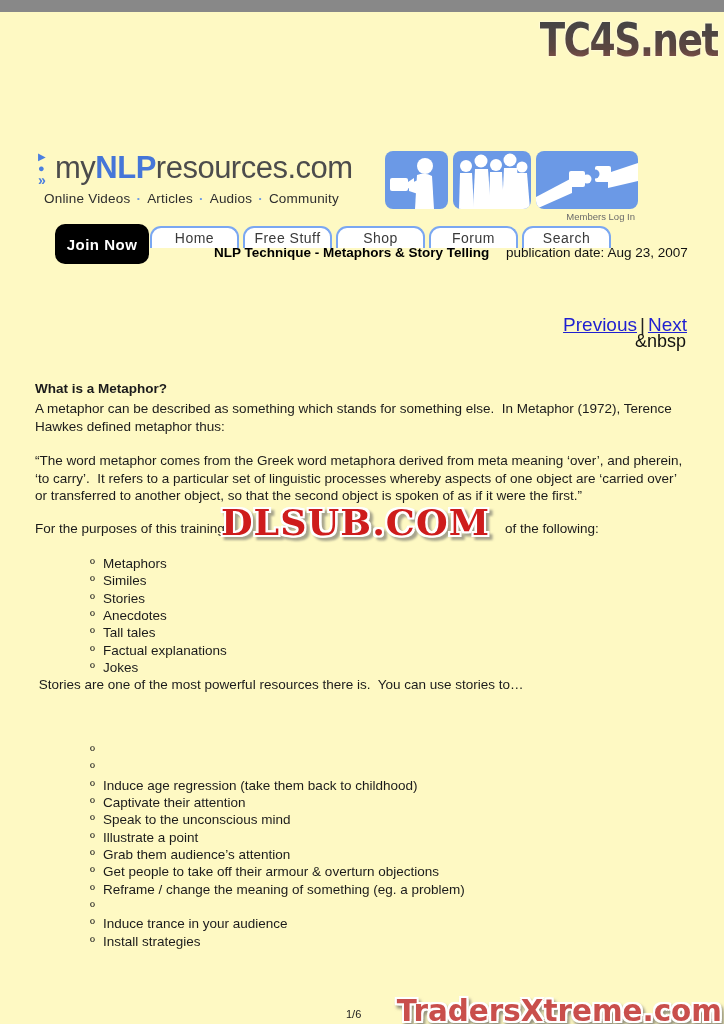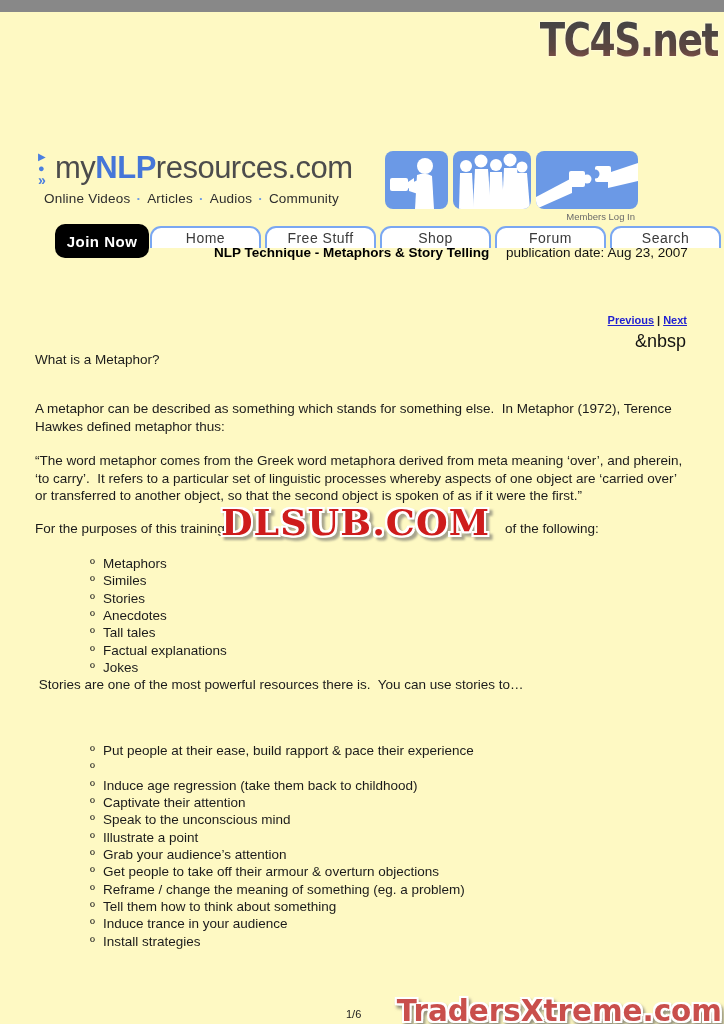--- a/index.html
+++ b/index.html
@@ -50,44 +50,44 @@
   .tagline { position:absolute; left:44px; top:179px; font-size:13.5px; color:#2e2e2e; letter-spacing:0.2px; white-space:nowrap; }
   .tagline span + span::before { content:"\00B7"; color:#6b99e6; font-weight:bold; margin:0 6px; }
 
   .banners { position:absolute; left:385px; top:139px; display:flex; gap:5px; }
   .banner { background:#6b99e6; border-radius:8px; height:58px; overflow:hidden; }
   .banner svg { display:block; }
   .members { position:absolute; left:445px; top:199px; width:190px; text-align:right; font-size:9.5px; color:#6a6a6a; }
 
   
   .join {
-    position:absolute; left:55px; top:212px; width:94px; height:34px;
+    position:absolute; left:55px; top:212px; width:94px; height:40px;
     background:#000; color:#fff; border-radius:10px;
     font-weight:bold; font-size:15px; letter-spacing:0.5px;
     display:flex; align-items:center; justify-content:center; cursor:pointer;
   }
   .tabs { position:absolute; left:150px; top:214px; display:flex; gap:4px; }
   .tab {
-    width:111px; height:22px; background:#fff; color:#3a3a3a;
+    width:89px; height:22px; background:#fff; color:#3a3a3a;
     border:2px solid #7aa7f2; border-bottom:none; border-radius:11px 11px 0 0;
     font-size:14px; letter-spacing:0.5px;
     display:flex; align-items:center; justify-content:center; cursor:pointer;
   }
 
   
   .title-row { position:absolute; left:214px; top:233px; font-size:13.5px; white-space:nowrap; }
   .title-row .t { font-weight:bold; color:#000; }
   .title-row .d { margin-left:13px; color:#111; }
 
-  .pager { position:absolute; top:302px; right:37px; font-size:11px;font-weight:bold; }
+  .pager { position:absolute; top:302px; right:37px; font-size:19px; }
   .pager a { color:#1f1fd1; text-decoration:underline; cursor:pointer; }
   .pager .sep { color:#222; margin:0 3px; }
   .stray { position:absolute; top:319px; right:38px; font-size:18px; color:#111; }
 
-  .heading { position:absolute; left:35px; top:340px; font-size:13.5px; font-weight:normal; }
+  .heading { position:absolute; left:35px; top:369px; font-size:13.5px; font-weight:bold; }
   .para { position:absolute; left:35px; width:656px; font-size:13.5px; line-height:17.6px; white-space:pre-wrap; }
   #para-intro { top:388px; }
   #para-quote { top:440px; }
   #para-stories { top:664px; }
   .frag-left  { position:absolute; left:35px;  top:509px; font-size:13.5px; }
   .frag-right { position:absolute; left:505px; top:509px; font-size:13.5px; }
 
   .blist { position:absolute; left:90px; list-style:none; font-size:13.5px; }
   .blist li { height:17.35px; display:flex; align-items:baseline; }
   .blist .b { width:13px; flex:none; }
@@ -212,21 +212,20 @@
         <span class="b">º</span>
         <span>Jokes</span>
       </li>
     </ul>
 
   <div class="para" id="para-stories"> Stories are one of the most powerful resources there is.  You can use stories to…</div>
 
   <ul class="blist" id="list-uses">
       <li>
         <span class="b">º</span>
-        <span>Put people at their ease, build rapport &amp; pace their experience</span>
       </li>
       <li>
         <span class="b">º</span>
       </li>
       <li>
         <span class="b">º</span>
         <span>Induce age regression (take them back to childhood)</span>
       </li>
       <li>
         <span class="b">º</span>
@@ -235,33 +234,32 @@
       <li>
         <span class="b">º</span>
         <span>Speak to the unconscious mind</span>
       </li>
       <li>
         <span class="b">º</span>
         <span>Illustrate a point</span>
       </li>
       <li>
         <span class="b">º</span>
-        <span>Grab your audience’s attention</span>
+        <span>Grab them audience’s attention</span>
       </li>
       <li>
         <span class="b">º</span>
         <span>Get people to take off their armour &amp; overturn objections</span>
       </li>
       <li>
         <span class="b">º</span>
         <span>Reframe / change the meaning of something (eg. a problem)</span>
       </li>
       <li>
         <span class="b">º</span>
-        <span>Tell them how to think about something</span>
       </li>
       <li>
         <span class="b">º</span>
         <span>Induce trance in your audience</span>
       </li>
       <li>
         <span class="b">º</span>
         <span>Install strategies</span>
       </li>
     </ul>

